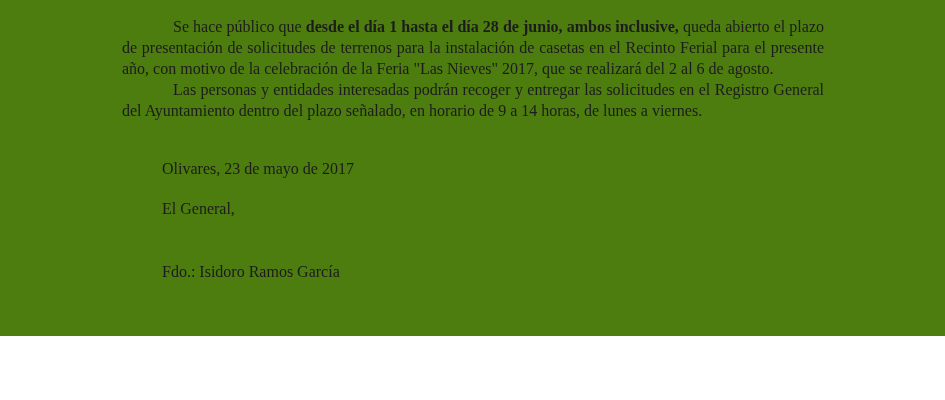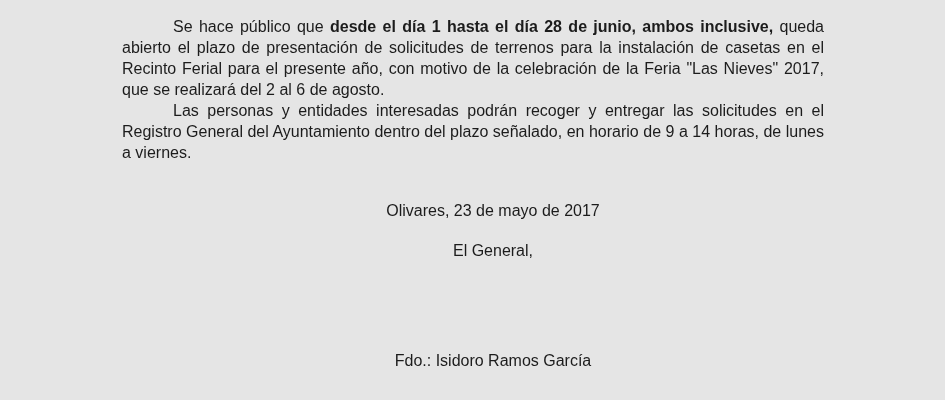--- a/index.html
+++ b/index.html
@@ -3,54 +3,53 @@
 <meta charset="utf-8">
 <style>
   html, body {
     margin: 0;
     padding: 0;
     background: #ffffff;
   }
   .page {
     position: relative;
     width: 945px;
-    height: 400px;
-    background: #e5e5e5;
+    height: 336px;
+    background: #4d7c0f;
     overflow: hidden;
-    font-family: Liberation Sans, sans-serif;
+    font-family: Liberation Serif, serif;
     color: #1c1c1c;
   }
   .text-col {
     position: absolute;
     left: 122px;
     top: 16px;
     width: 702px;
     font-size: 16px;
     line-height: 21px;
   }
   .para {
     margin: 0;
     text-align: justify;
     text-indent: 51px;
   }
   .para-2 {
   }
   .centered {
     margin: 0 0 0 40px;
-    text-align: center;
     text-indent: 0;
   }
   .dateline {
     margin-top: 37px;
   }
   .signature-title {
     margin-top: 19px;
   }
   .signature-name {
-    margin-top: 89px;
+    margin-top: 42px;
   }
   strong {
     font-weight: bold;
   }
 </style>
 </head>
 <body>
 
 <div class="page">
   <div class="text-col">

